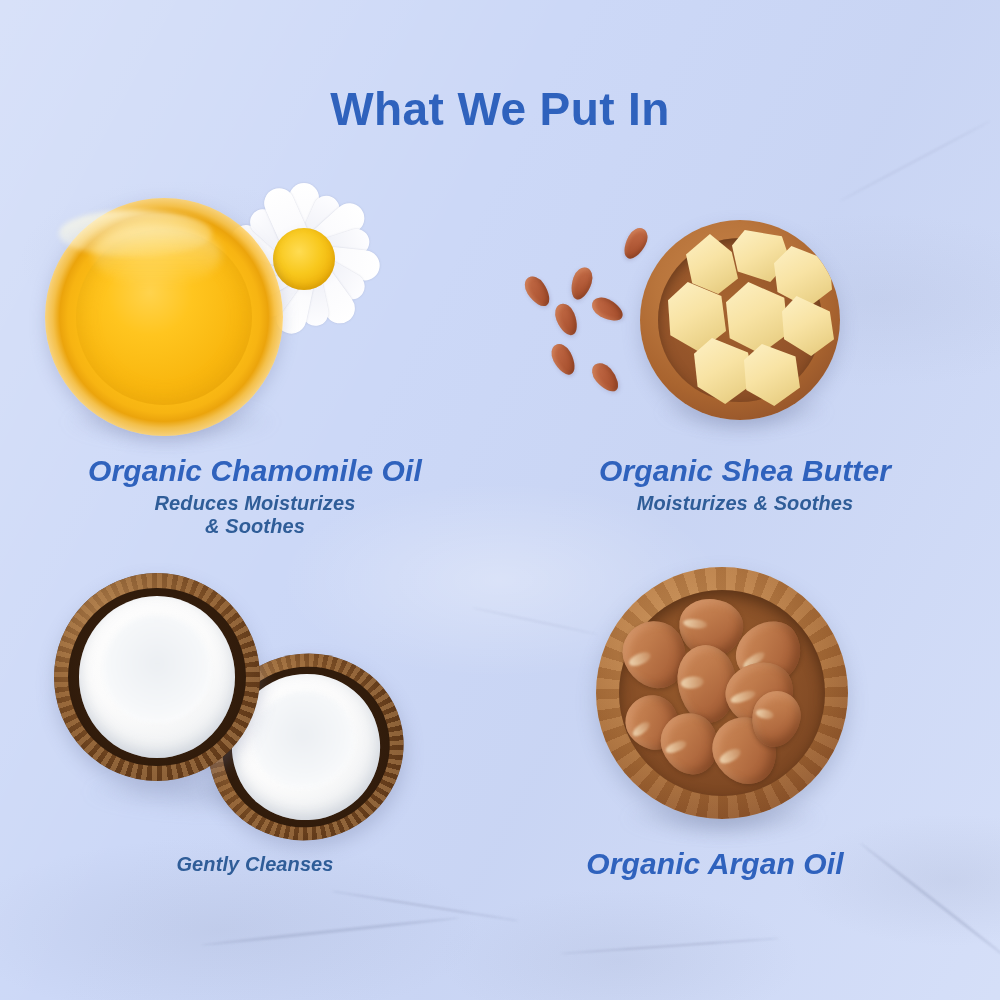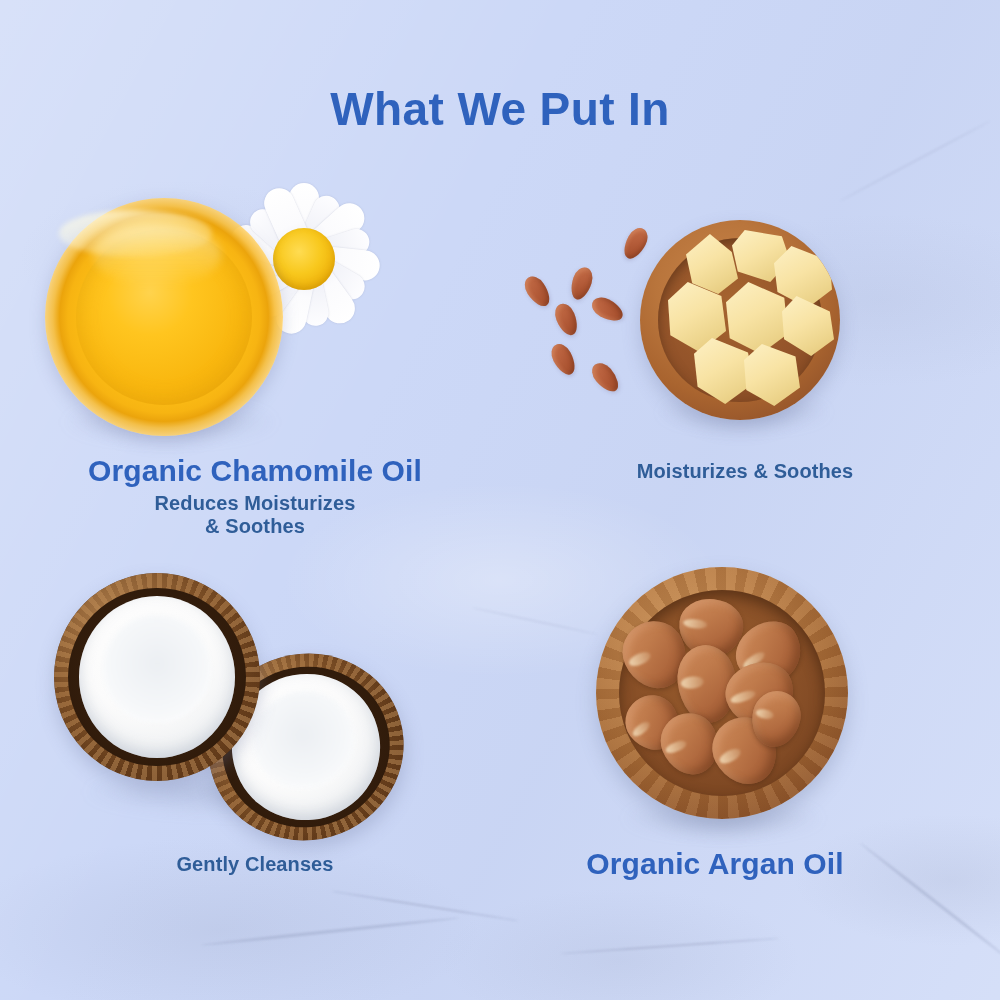--- a/index.html
+++ b/index.html
@@ -56,20 +56,21 @@
     color: #2f62bd;
   }
 
   
   .grid {
     position: absolute;
     top: 165px;
     left: 0;
     width: 1000px;
     height: 800px;
+    font-style: italic;
   }
   .card {
     position: absolute;
     width: 470px;
   }
   .card-art {
     position: relative;
     width: 470px;
     height: 290px;
   }
@@ -412,20 +413,21 @@
           <div class="chunk" style="left:92px;top:10px;width:58px;height:52px;clip-path:polygon(22% 0%,86% 12%,100% 58%,66% 100%,10% 80%,0% 30%);"></div>
           <div class="chunk" style="left:134px;top:26px;width:58px;height:62px;clip-path:polygon(30% 0%,96% 24%,100% 70%,58% 100%,6% 74%,0% 28%);"></div>
           <div class="chunk" style="left:28px;top:62px;width:58px;height:70px;clip-path:polygon(34% 0%,92% 20%,100% 70%,54% 100%,4% 76%,0% 26%);"></div>
           <div class="chunk" style="left:86px;top:62px;width:62px;height:72px;clip-path:polygon(36% 0%,94% 22%,100% 72%,56% 100%,6% 78%,0% 28%);"></div>
           <div class="chunk" style="left:142px;top:76px;width:52px;height:60px;clip-path:polygon(28% 0%,92% 26%,100% 72%,56% 100%,4% 72%,0% 26%);"></div>
           <div class="chunk" style="left:54px;top:118px;width:60px;height:66px;clip-path:polygon(30% 0%,90% 22%,100% 68%,52% 100%,6% 74%,0% 24%);"></div>
           <div class="chunk" style="left:104px;top:124px;width:56px;height:62px;clip-path:polygon(32% 0%,92% 20%,100% 70%,54% 100%,4% 74%,0% 26%);"></div>
         </div>
       </div>
       <div class="card-text">
+        <div class="card-title">Organic Shea Butter</div>
         <div class="card-sub">Moisturizes &amp; Soothes</div>
       </div>
     </div>
 
     <div class="card card-coconut">
       <div class="card-art">
         <div class="art-shadow" style="left:60px;top:210px;width:300px;height:48px;"></div>
 
         <div class="coco coco-b">
           <div class="coco-husk"></div>

